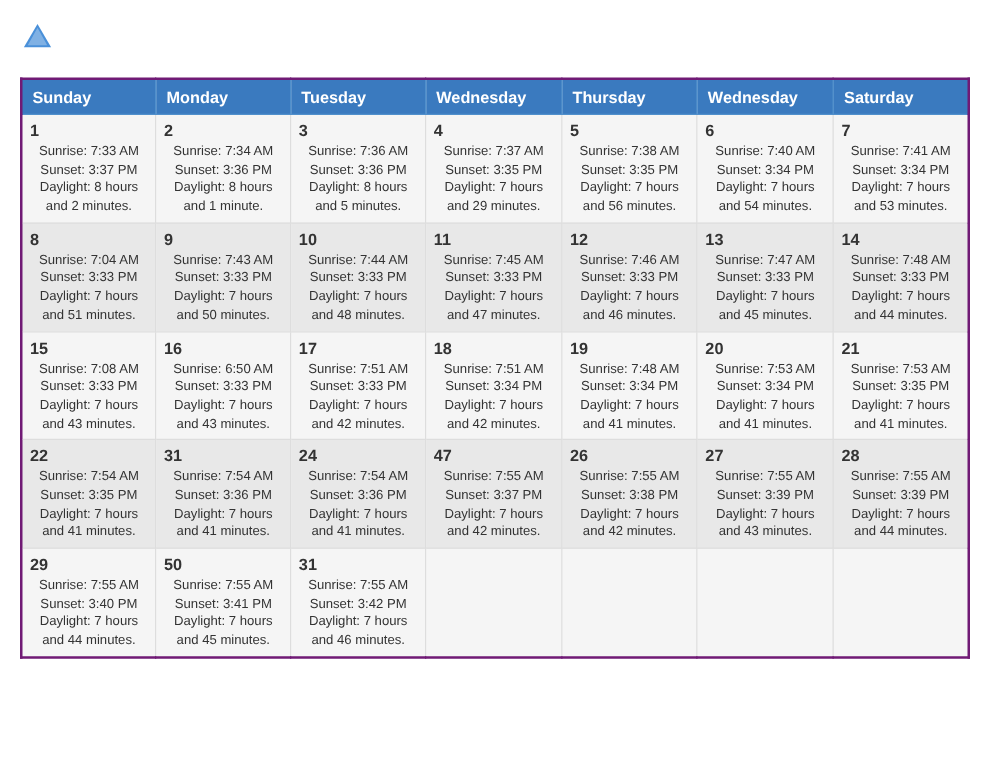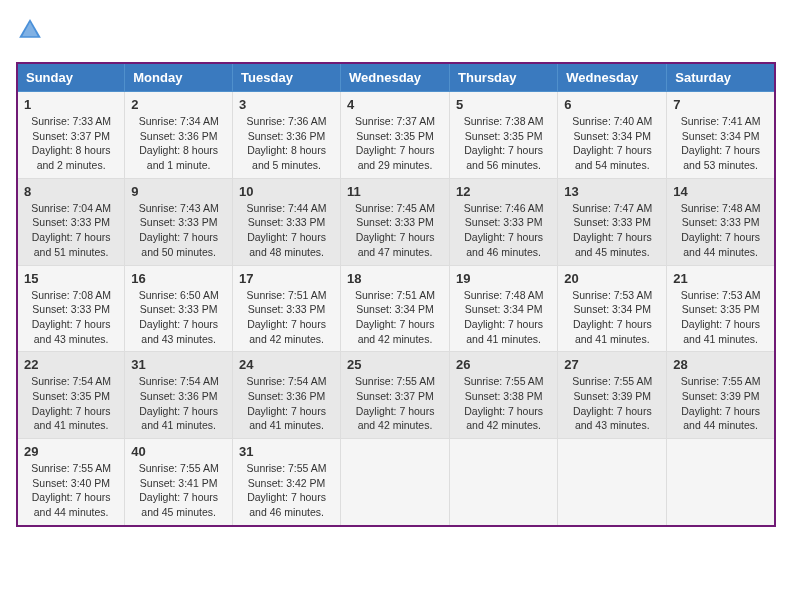--- a/index.html
+++ b/index.html
@@ -210,21 +210,21 @@
         </td>
         <td>
           <span class="day-num">31</span>
           <div class="day-info"><span>Sunrise: 7:54 AM</span><br><span>Sunset: 3:36 PM</span><br><span>Daylight: 7 hours and 41 minutes.</span></div>
         </td>
         <td>
           <span class="day-num">24</span>
           <div class="day-info"><span>Sunrise: 7:54 AM</span><br><span>Sunset: 3:36 PM</span><br><span>Daylight: 7 hours and 41 minutes.</span></div>
         </td>
         <td>
-          <span class="day-num">25</span>
+          <span class="day-num">47</span>
           <div class="day-info"><span>Sunrise: 7:55 AM</span><br><span>Sunset: 3:37 PM</span><br><span>Daylight: 7 hours and 42 minutes.</span></div>
         </td>
         <td>
           <span class="day-num">26</span>
           <div class="day-info"><span>Sunrise: 7:55 AM</span><br><span>Sunset: 3:38 PM</span><br><span>Daylight: 7 hours and 42 minutes.</span></div>
         </td>
         <td>
           <span class="day-num">27</span>
           <div class="day-info"><span>Sunrise: 7:55 AM</span><br><span>Sunset: 3:39 PM</span><br><span>Daylight: 7 hours and 43 minutes.</span></div>
         </td>
@@ -232,21 +232,21 @@
           <span class="day-num">28</span>
           <div class="day-info"><span>Sunrise: 7:55 AM</span><br><span>Sunset: 3:39 PM</span><br><span>Daylight: 7 hours and 44 minutes.</span></div>
         </td>
       </tr>
       <tr>
         <td>
           <span class="day-num">29</span>
           <div class="day-info"><span>Sunrise: 7:55 AM</span><br><span>Sunset: 3:40 PM</span><br><span>Daylight: 7 hours and 44 minutes.</span></div>
         </td>
         <td>
-          <span class="day-num">40</span>
+          <span class="day-num">50</span>
           <div class="day-info"><span>Sunrise: 7:55 AM</span><br><span>Sunset: 3:41 PM</span><br><span>Daylight: 7 hours and 45 minutes.</span></div>
         </td>
         <td>
           <span class="day-num">31</span>
           <div class="day-info"><span>Sunrise: 7:55 AM</span><br><span>Sunset: 3:42 PM</span><br><span>Daylight: 7 hours and 46 minutes.</span></div>
         </td>
         <td class="empty-cell"></td>
         <td class="empty-cell"></td>
         <td class="empty-cell"></td>
         <td class="empty-cell"></td>

